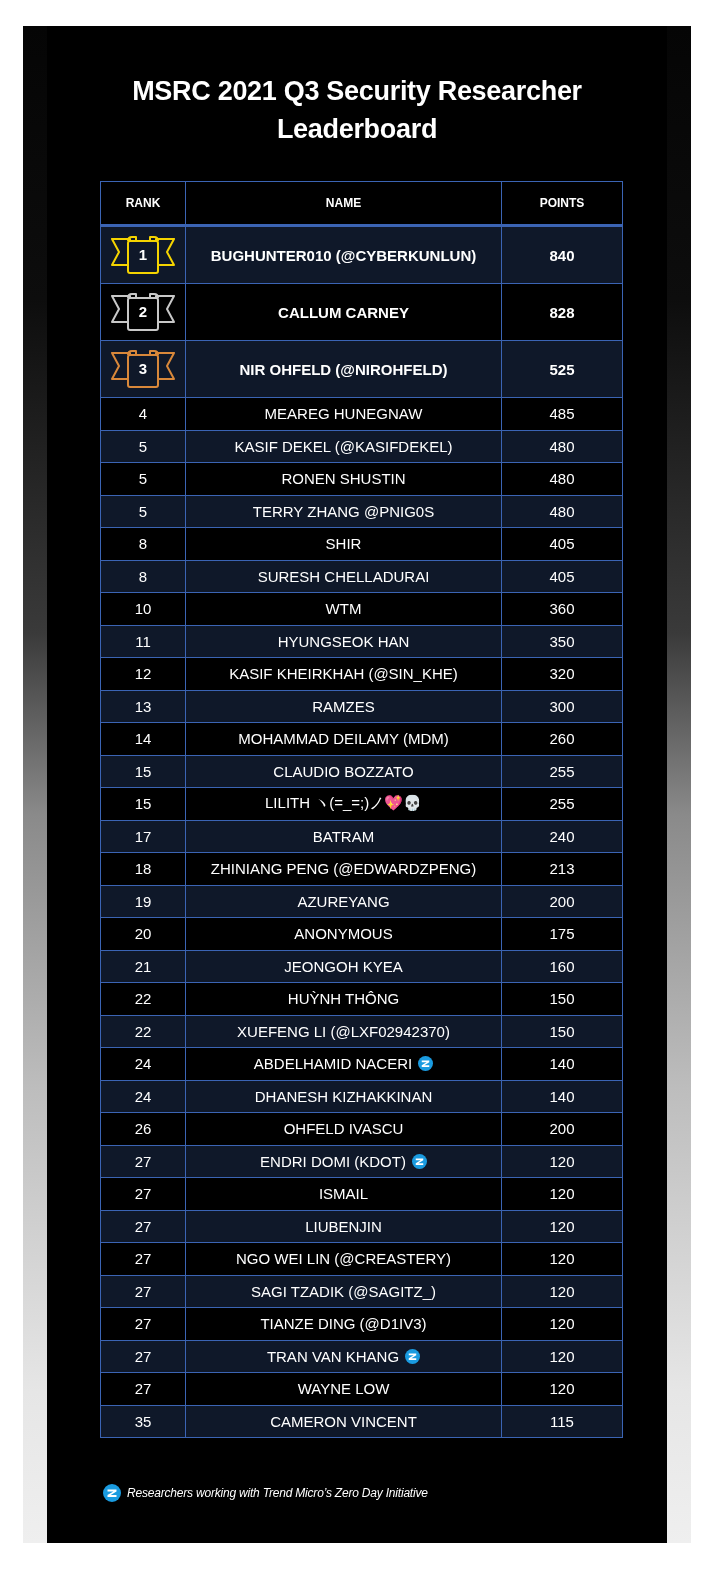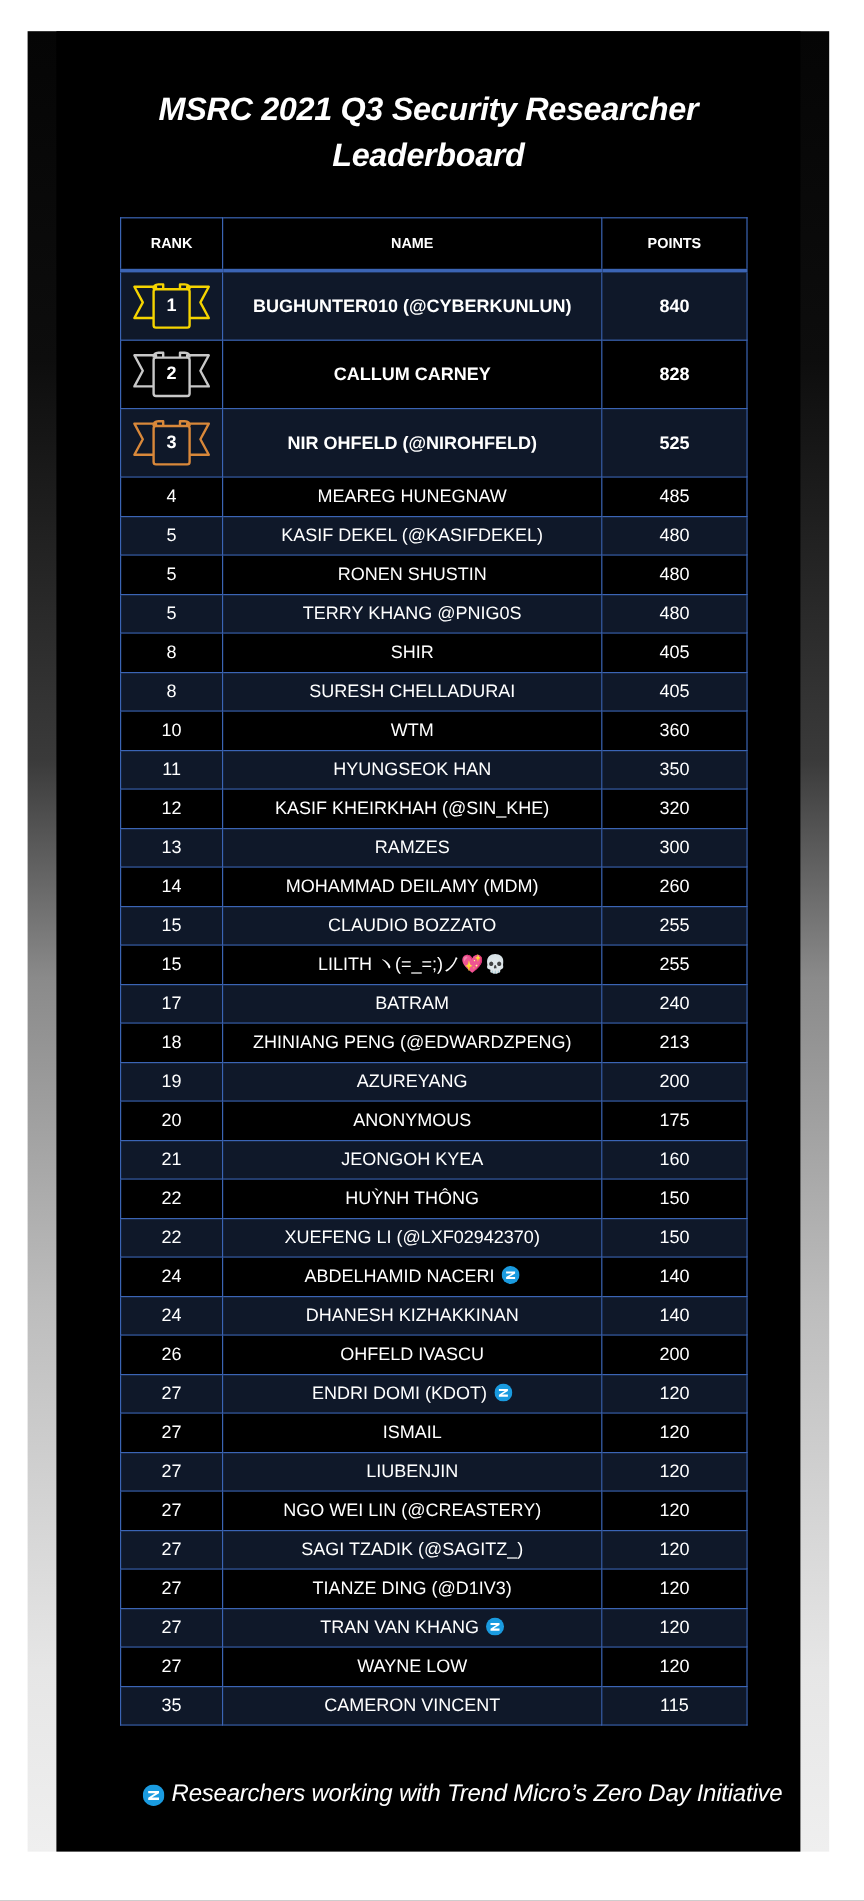--- a/index.html
+++ b/index.html
@@ -9,21 +9,21 @@
   }
   .outer {
     position: absolute; left: 23px; top: 26px; width: 668px; height: 1517px;
     background: linear-gradient(to bottom, #050505 0%, #0d0d0d 18%, #3a3a3a 40%, #8a8a8a 52%, #bdbdbd 70%, #e6e6e6 90%, #efefef 100%);
   }
   .inner {
     position: absolute; left: 47px; top: 26px; width: 620px; height: 1517px; background: #000000;
   }
   .title {
     position: absolute; left: 47px; top: 72px; width: 620px; text-align: center;
-    color: #ffffff; font-weight: bold; font-size: 27px; line-height: 38px; letter-spacing: -0.3px; font-style: italic;
+    color: #ffffff; font-weight: bold; font-size: 27px; line-height: 38px; letter-spacing: -0.3px;
   }
   table.board {
     position: absolute; left: 100px; top: 181px; width: 522px;
     border-collapse: collapse; table-layout: fixed;
   }
   table.board th, table.board td {
     border: 1px solid #3b64b4; color: #ffffff; text-align: center; padding: 0;
     font-size: 15px; white-space: nowrap; overflow: hidden;
   }
   table.board th {
@@ -35,22 +35,22 @@
   col.c-pts { width: 121px; }
   tr.row td { height: 31.5px; }
   tr.top td { height: 56px; font-weight: bold; }
   tr.odd td { background: #0f1829; }
   tr.even td { background: #000000; }
   .medal { display: inline-block; width: 70px; height: 40px; vertical-align: middle; position: relative; }
   .medal svg { position: absolute; left: 0; top: 0; }
   .medal span { position: absolute; left: 0; width: 70px; top: 11px; text-align: center; font-weight: bold; font-size: 15px; color: #ffffff; }
   .zdi { display: inline-block; width: 15px; height: 15px; vertical-align: -2px; margin-left: 6px; }
   .footer {
-    position: absolute; left: 103px; top: 1484px; color: #ffffff; font-style: italic; font-size: 20px;
-    display: flex; align-items: center; gap: 6px; letter-spacing: -0.2px; margin-left: 16px;
+    position: absolute; left: 103px; top: 1484px; color: #ffffff; font-style: italic; font-size: 12px;
+    display: flex; align-items: center; gap: 6px; letter-spacing: -0.2px;
   }
   .footer .zdi { width: 18px; height: 18px; margin-left: 0; }
 </style>
 </head>
 <body>
 
 <div class="outer"></div>
 <div class="inner"></div>
 
 <div class="title">
@@ -127,21 +127,21 @@
         <td><span>KASIF DEKEL (@KASIFDEKEL)</span></td>
         <td>480</td>
       </tr>
       <tr class="row even">
         <td>5</td>
         <td><span>RONEN SHUSTIN</span></td>
         <td>480</td>
       </tr>
       <tr class="row odd">
         <td>5</td>
-        <td><span>TERRY KHANG @PNIG0S</span></td>
+        <td><span>TERRY ZHANG @PNIG0S</span></td>
         <td>480</td>
       </tr>
       <tr class="row even">
         <td>8</td>
         <td><span>SHIR</span></td>
         <td>405</td>
       </tr>
       <tr class="row odd">
         <td>8</td>
         <td><span>SURESH CHELLADURAI</span></td>

